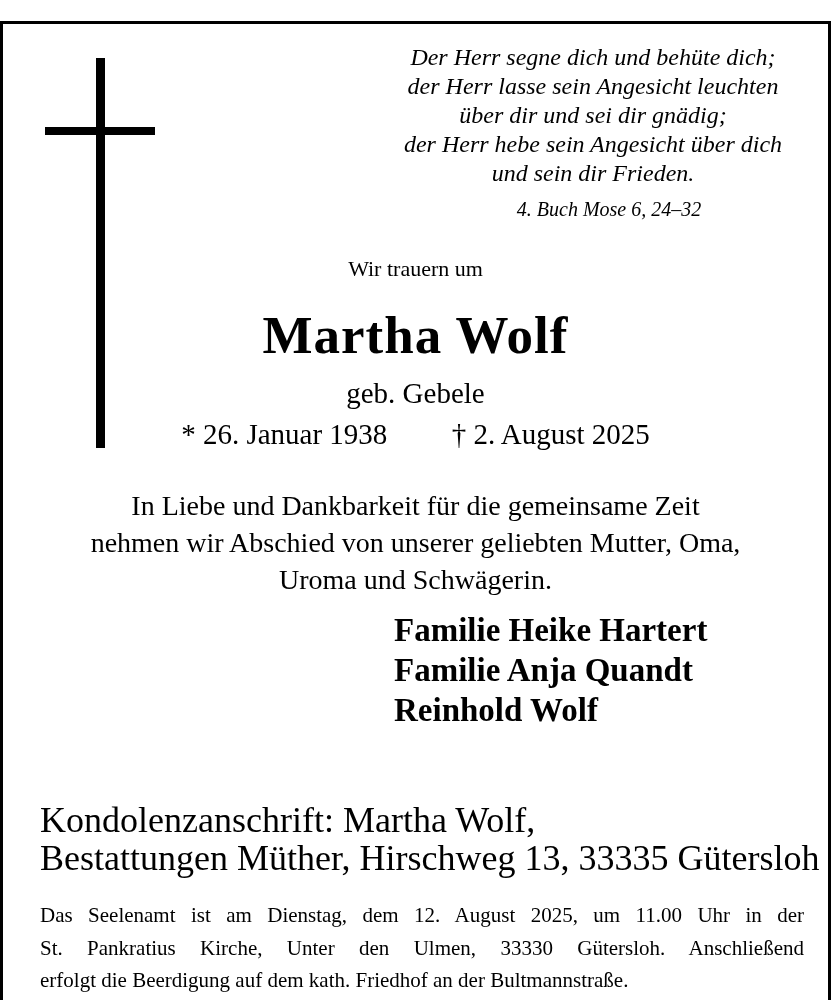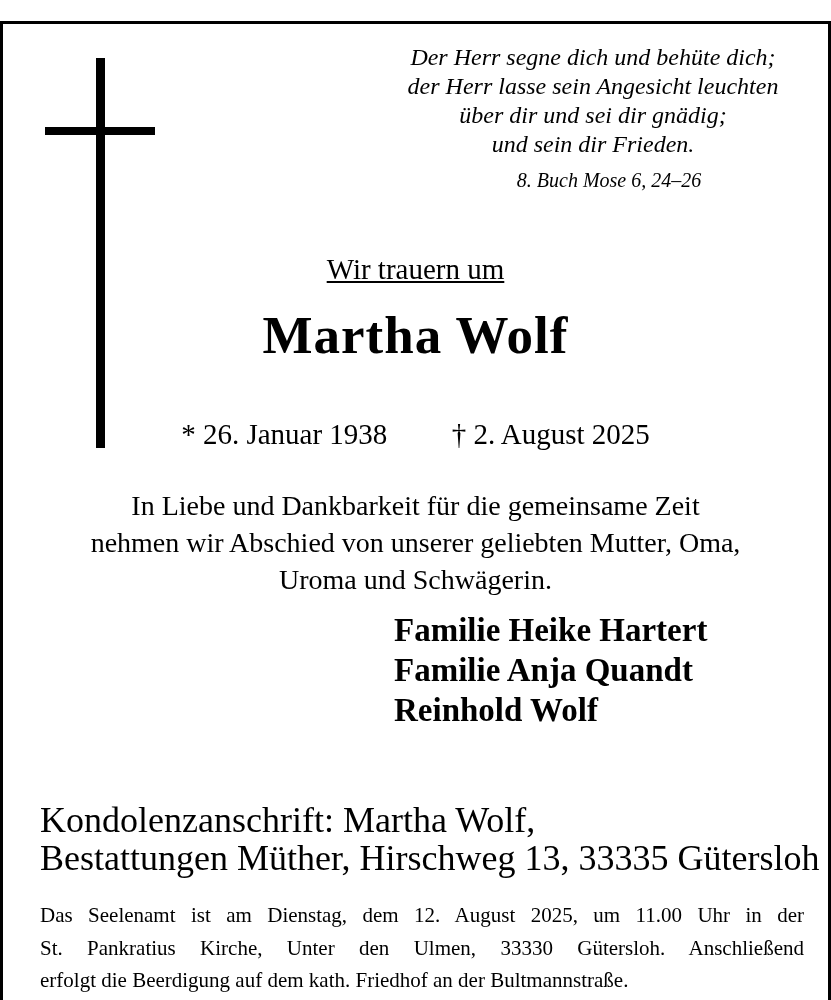--- a/index.html
+++ b/index.html
@@ -52,21 +52,21 @@
     margin-top: 9px;
     padding-left: 32px;
     white-space: nowrap;
   }
   
   .center-block {
     position: absolute;
     left: 0; right: 0;
     text-align: center;
   }
-  .mourning-intro { top: 227px; font-size: 29px; line-height: 36px; text-decoration: underline; }
+  .mourning-intro { top: 227px; font-size: 22px; line-height: 36px; }
   .deceased-name {
     top: 283px;
     font-size: 53px;
     line-height: 56px;
     font-weight: bold;
     letter-spacing: 1px;
   }
   .maiden-name { top: 351px; font-size: 29px; line-height: 36px; }
   .dates { top: 392px; font-size: 29px; line-height: 36px; }
   .death-date { margin-left: 57px; }
@@ -112,28 +112,30 @@
 
   <div class="cross">
     <div class="cross-v"></div>
     <div class="cross-h"></div>
   </div>
 
   <div class="blessing">
     <div class="blessing-line">Der Herr segne dich und behüte dich;</div>
     <div class="blessing-line">der Herr lasse sein Angesicht leuchten</div>
     <div class="blessing-line">über dir und sei dir gnädig;</div>
+    <div class="blessing-line">der Herr hebe sein Angesicht über dich</div>
     <div class="blessing-line">und sein dir Frieden.</div>
-    <div class="citation">8. Buch Mose 6, 24–26</div>
+    <div class="citation">4. Buch Mose 6, 24–32</div>
   </div>
 
   <div class="center-block mourning-intro">Wir trauern um</div>
 
   <div class="center-block deceased-name">Martha Wolf</div>
 
+  <div class="center-block maiden-name">geb. Gebele</div>
 
   <div class="center-block dates">
     <span class="birth-date">* 26. Januar 1938</span>
     <span class="death-date">† 2. August 2025</span>
   </div>
 
   <div class="center-block tribute">
     <div>In Liebe und Dankbarkeit für die gemeinsame Zeit</div>
     <div>nehmen wir Abschied von unserer geliebten Mutter, Oma,</div>
     <div>Uroma und Schwägerin.</div>

